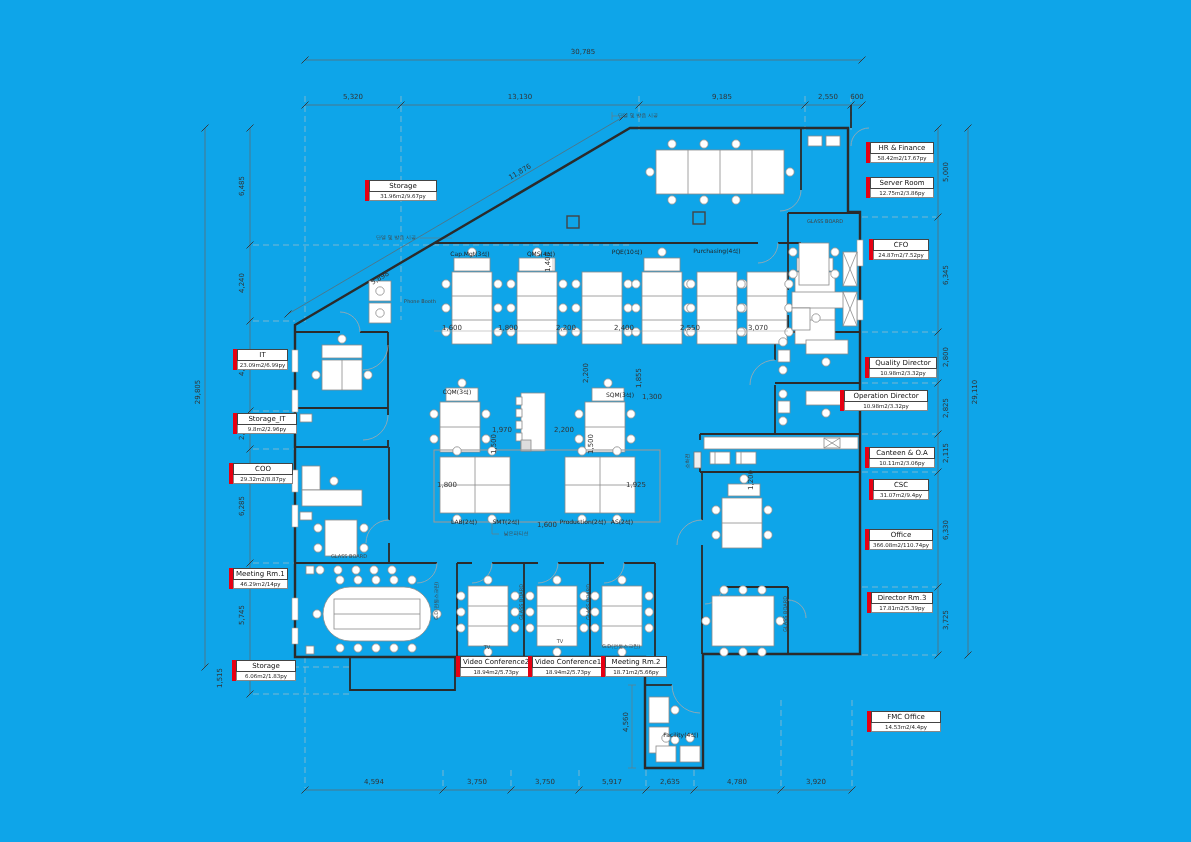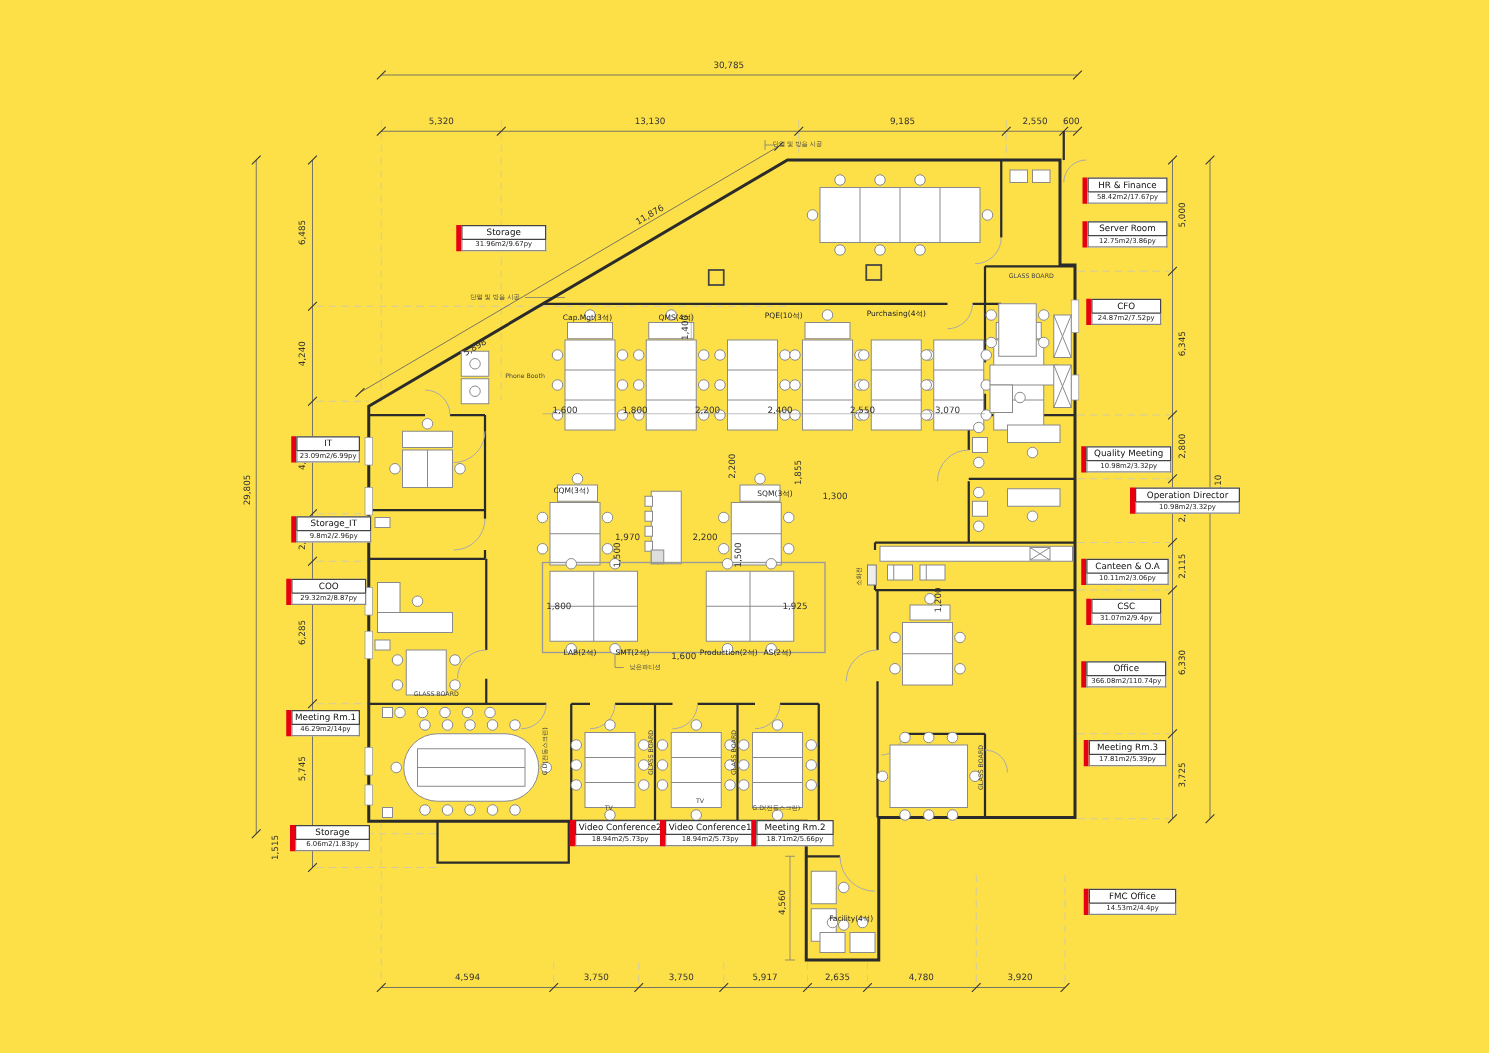--- a/index.html
+++ b/index.html
@@ -1,16 +1,16 @@
 <!DOCTYPE html>
 <html><head>
 <meta charset="utf-8">
 <style>
   html,body{margin:0;padding:0;background:#fff;}
-  #sheet{position:relative;width:1191px;height:842px;background:#fde047;overflow:hidden;
+  #sheet{position:relative;width:1191px;height:842px;background:#0ea5e9;overflow:hidden;
          font-family:"DejaVu Sans","Liberation Sans",sans-serif;color:#333;}
   #plan-svg{position:absolute;left:0;top:0;}
   .dt{position:absolute;font-size:7px;color:#333;white-space:nowrap;transform:translateX(-50%);}
   .dv{position:absolute;font-size:7px;color:#333;white-space:nowrap;transform:translate(-50%,-50%) rotate(-90deg);}
   .dg{position:absolute;font-size:7px;color:#333;white-space:nowrap;transform:translate(-50%,-50%) rotate(-30.5deg);}
   .zl{position:absolute;font-size:6px;color:#222;white-space:nowrap;transform:translateX(-50%);}
   .tt{position:absolute;font-size:5px;color:#444;white-space:nowrap;transform:translateX(-50%);}
   .tv{position:absolute;font-size:5px;color:#444;white-space:nowrap;transform:translate(-50%,-50%) rotate(-90deg);}
   .rl{position:absolute;display:flex;z-index:5;}
   .rl .bar{width:4px;background:#e60012;flex:none;}
@@ -522,21 +522,21 @@
 
 <span class="dv" style="left:548px;top:262px">1,400</span>
 <span class="dt" style="left:452px;top:324px">1,600</span>
 <span class="dt" style="left:508px;top:324px">1,800</span>
 <span class="dt" style="left:566px;top:324px">2,200</span>
 <span class="dt" style="left:624px;top:324px">2,400</span>
 <span class="dt" style="left:690px;top:324px">2,550</span>
 <span class="dt" style="left:758px;top:324px">3,070</span>
 <span class="dv" style="left:586px;top:373px">2,200</span>
 <span class="dv" style="left:639px;top:378px">1,855</span>
-<span class="dt" style="left:668px;top:393px">1,300</span>
+<span class="dt" style="left:652px;top:393px">1,300</span>
 <span class="dt" style="left:502px;top:426px">1,970</span>
 <span class="dt" style="left:564px;top:426px">2,200</span>
 <span class="dv" style="left:494px;top:444px">1,500</span>
 <span class="dv" style="left:591px;top:444px">1,500</span>
 <span class="dt" style="left:447px;top:481px">1,800</span>
 <span class="dt" style="left:636px;top:481px">1,925</span>
 <span class="dt" style="left:547px;top:521px">1,600</span>
 <span class="dv" style="left:751px;top:480px">1,200</span>
 <span class="dv" style="left:626px;top:722px">4,560</span>
 
@@ -626,25 +626,25 @@
 <div class="rl" style="left:869px;top:239px;width:60px">
   <div class="bar"></div>
   <div class="tx">
         <div class="nm">CFO</div>
         <div class="ar">24.87m2/7.52py</div>
       </div>
 </div>
 <div class="rl" style="left:865px;top:357px;width:72px">
   <div class="bar"></div>
   <div class="tx">
-        <div class="nm">Quality Meeting</div>
+        <div class="nm">Quality Director</div>
         <div class="ar">10.98m2/3.32py</div>
       </div>
 </div>
-<div class="rl" style="left:904px;top:390px;width:88px">
+<div class="rl" style="left:840px;top:390px;width:88px">
   <div class="bar"></div>
   <div class="tx">
         <div class="nm">Operation Director</div>
         <div class="ar">10.98m2/3.32py</div>
       </div>
 </div>
 <div class="rl" style="left:865px;top:447px;width:70px">
   <div class="bar"></div>
   <div class="tx">
         <div class="nm">Canteen &amp; O.A</div>
@@ -661,21 +661,21 @@
 <div class="rl" style="left:865px;top:529px;width:68px">
   <div class="bar"></div>
   <div class="tx">
         <div class="nm">Office</div>
         <div class="ar">366.08m2/110.74py</div>
       </div>
 </div>
 <div class="rl" style="left:867px;top:592px;width:66px">
   <div class="bar"></div>
   <div class="tx">
-        <div class="nm">Meeting Rm.3</div>
+        <div class="nm">Director Rm.3</div>
         <div class="ar">17.81m2/5.39py</div>
       </div>
 </div>
 <div class="rl" style="left:867px;top:711px;width:74px">
   <div class="bar"></div>
   <div class="tx">
         <div class="nm">FMC Office</div>
         <div class="ar">14.53m2/4.4py</div>
       </div>
 </div>

